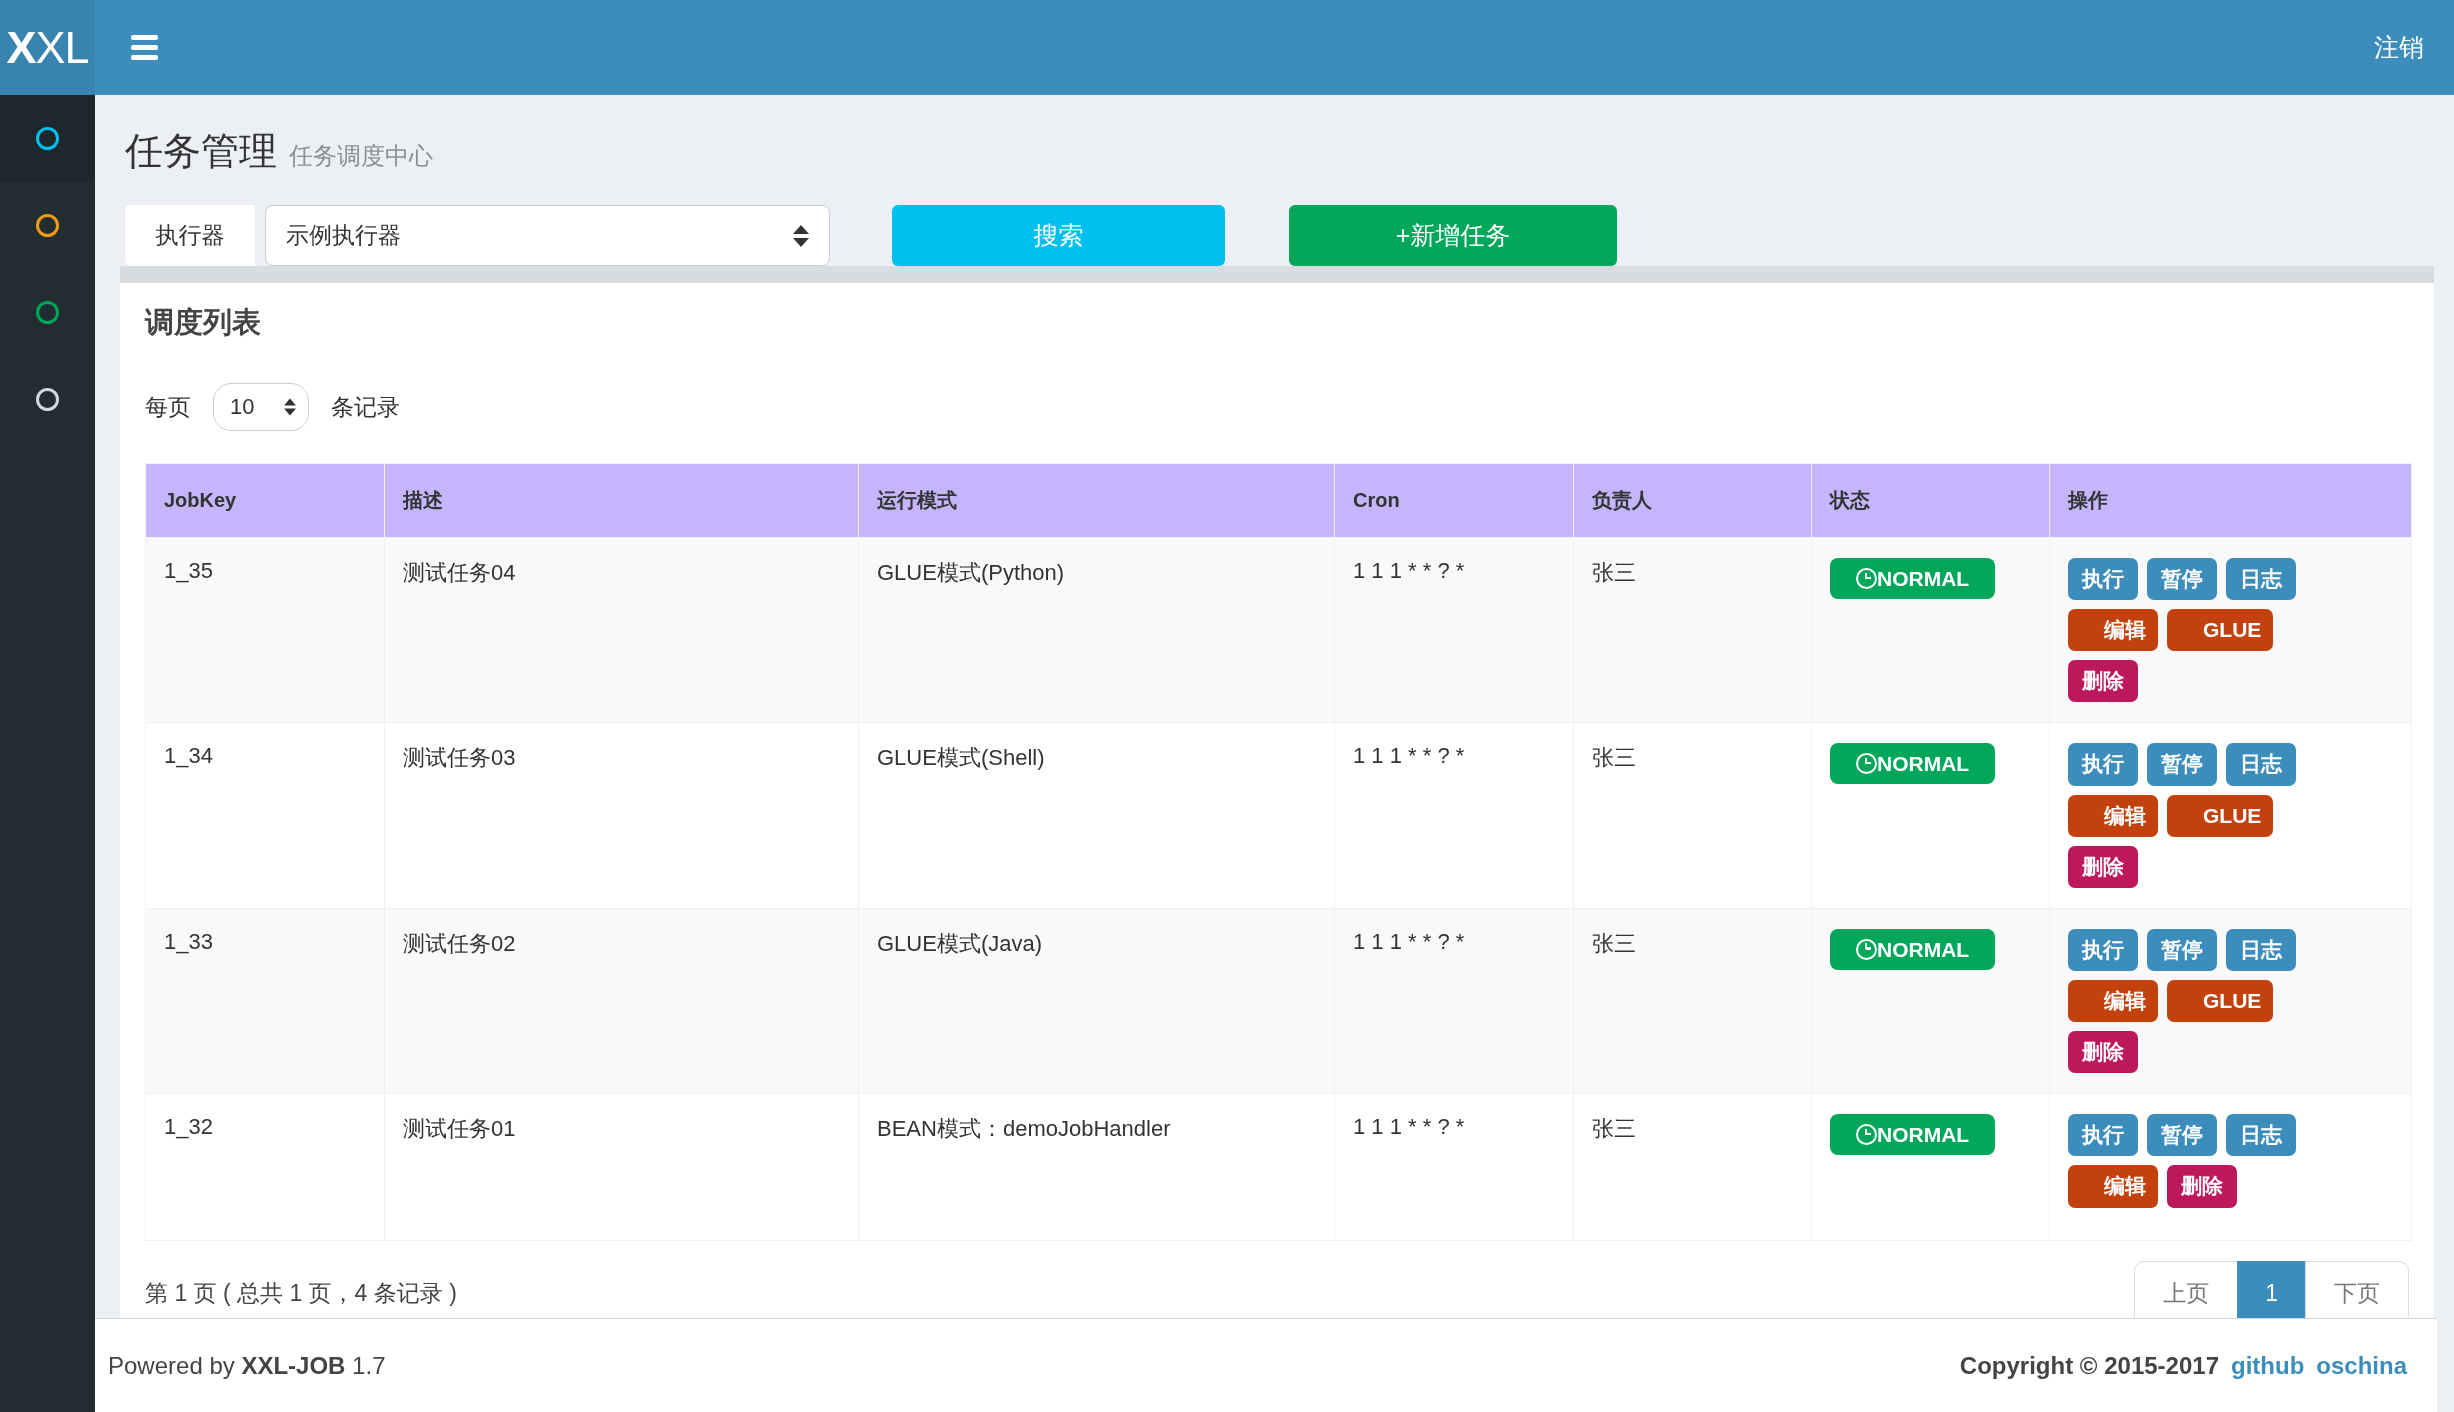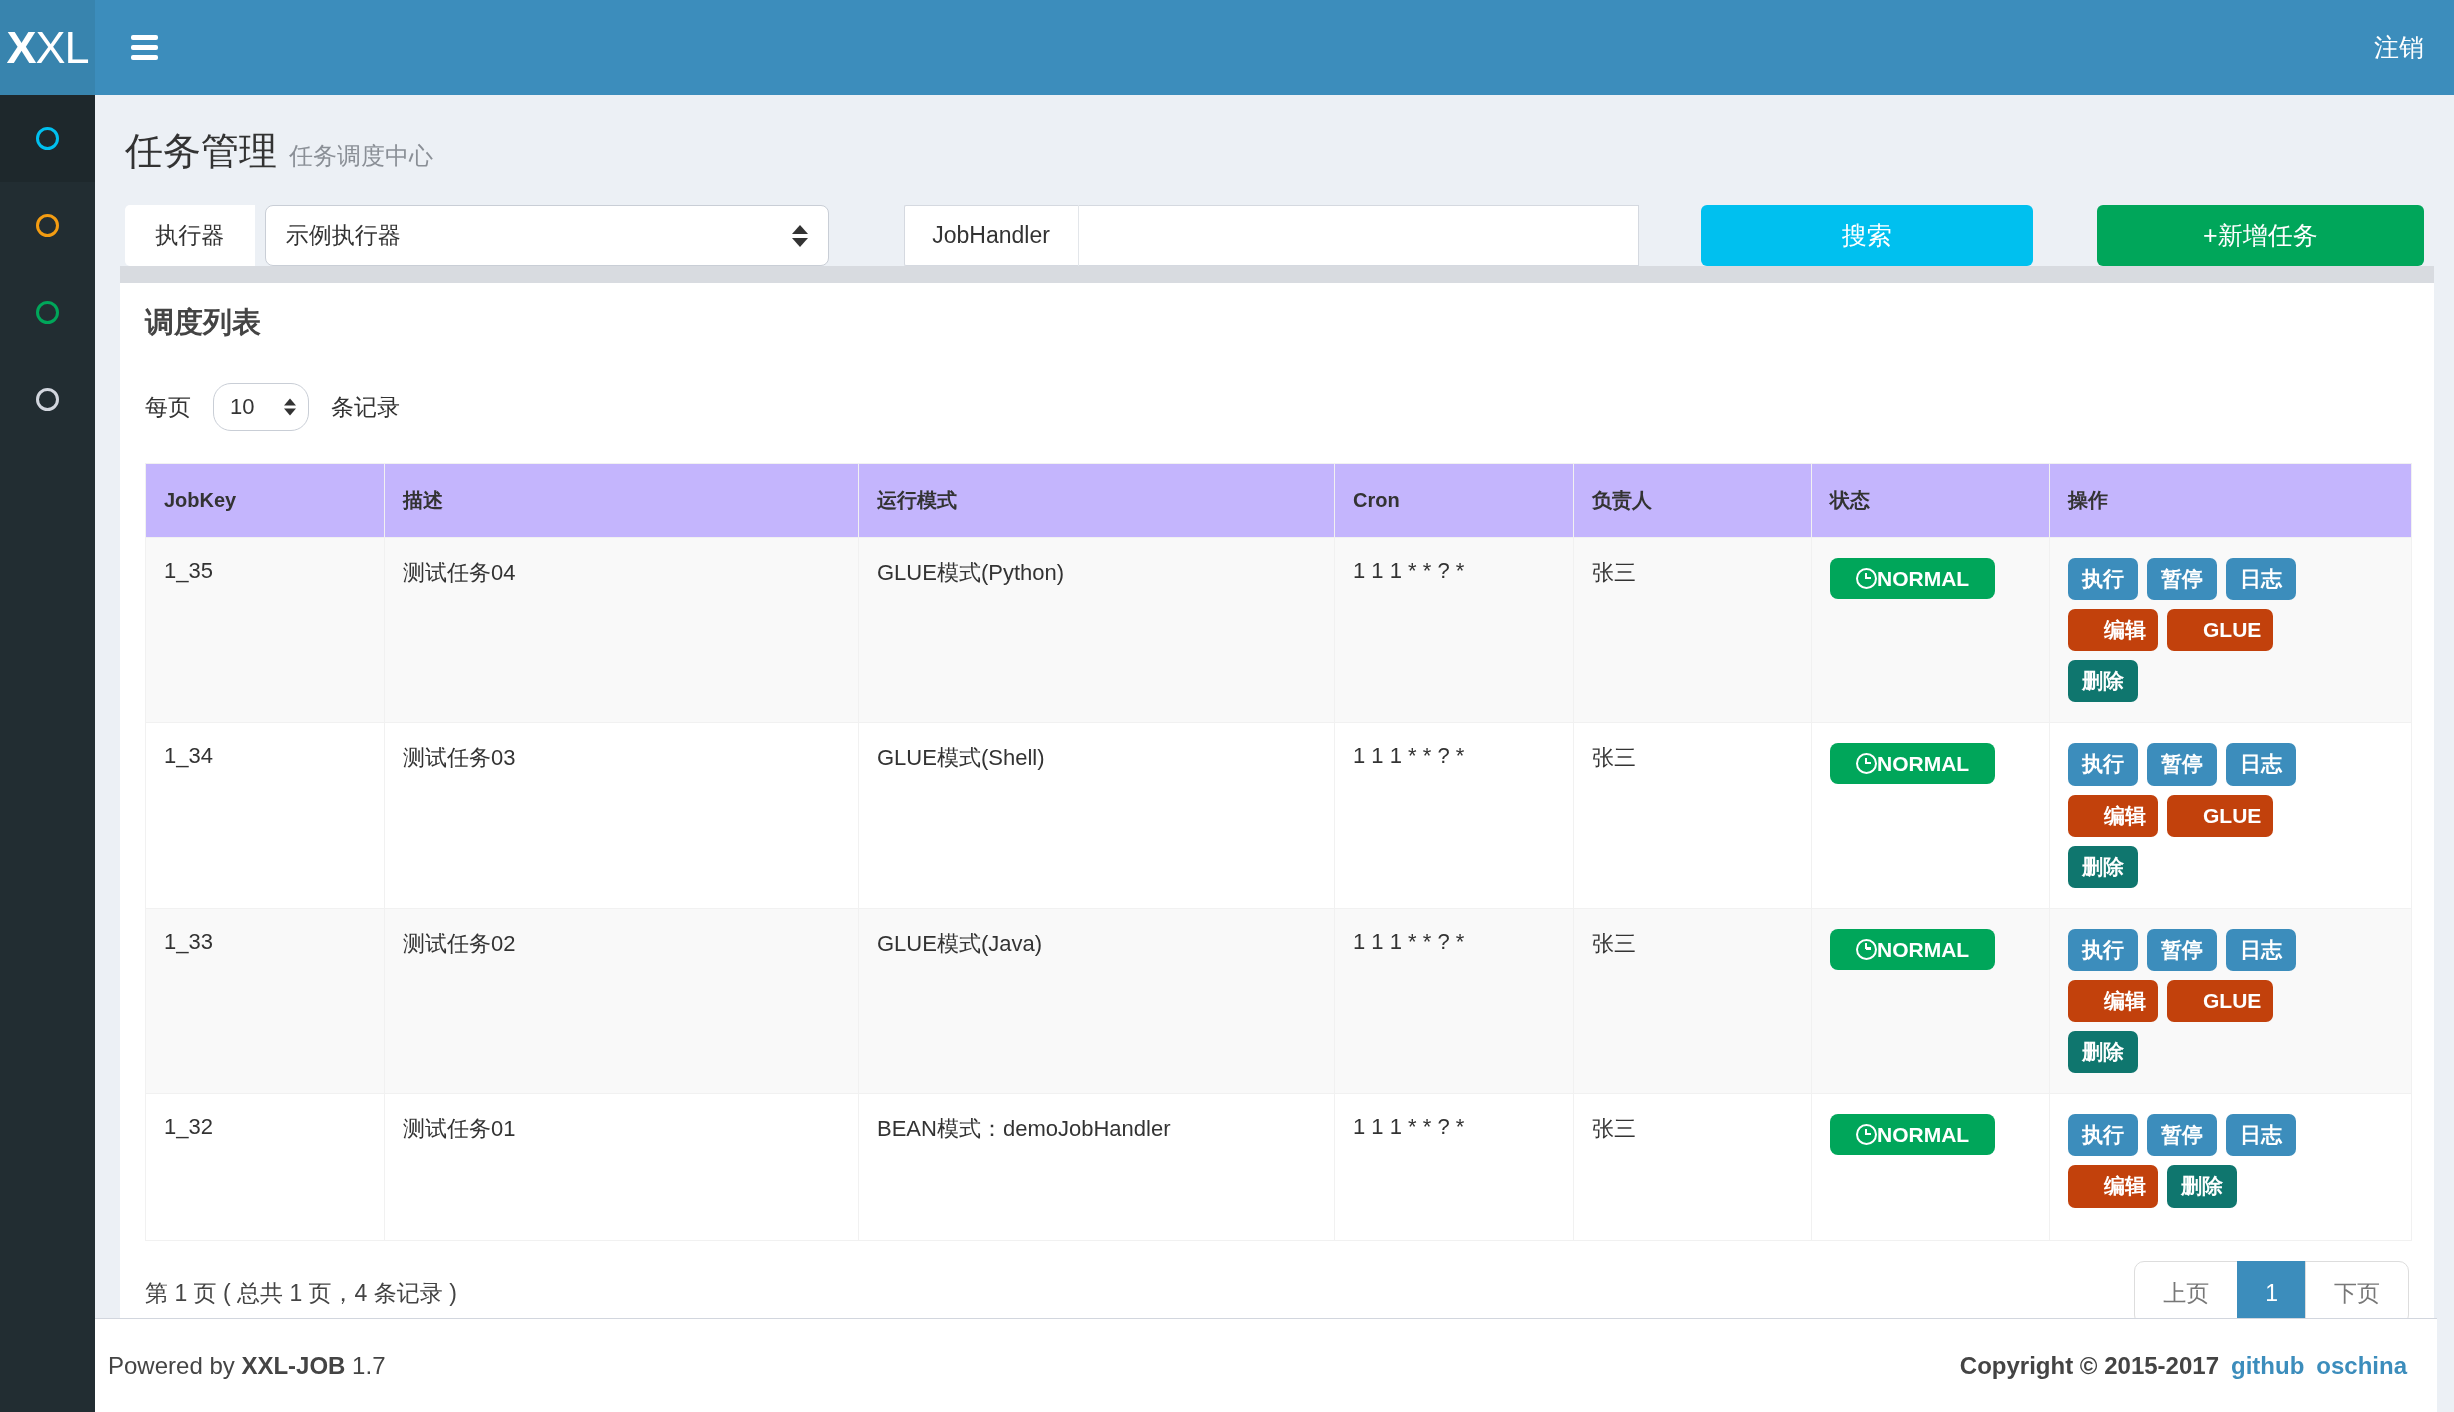--- a/index.html
+++ b/index.html
@@ -73,21 +73,21 @@
 
   .badge-status { display:inline-flex; align-items:center; background:#00a65a; color:#fff; font-weight:700; font-size:21px; padding:10px 26px; border-radius:8px; line-height:1; }
   .clock-icon { position:relative; display:inline-block; width:21px; height:21px; border:2.5px solid #fff; border-radius:50%; }
   .clock-icon::before { content:""; position:absolute; left:6.5px; top:2.5px; width:2.5px; height:6px; background:#fff; }
   .clock-icon::after  { content:""; position:absolute; left:8px; top:6.5px; width:5px; height:2.5px; background:#fff; }
 
   .actions { display:flex; flex-wrap:wrap; gap:9px; width:260px; }
   .abtn { display:inline-block; min-width:70px; padding:9px 12px; border-radius:7px; border:none; color:#fff; font-size:21px; font-weight:700; text-align:center; cursor:pointer; font-family:inherit; line-height:1.15; }
   .abtn[data-variant="blue"]   { background:#3c8dbc; }
   .abtn[data-variant="orange"] { background:#c2410c;padding-left:36px; }
-  .abtn[data-variant="red"]    { background:#0f766e; }
+  .abtn[data-variant="red"]    { background:#be185d; }
 
   
   .pag-row { margin-top:20px; display:flex; justify-content:space-between; align-items:center; }
   .pag-info { font-size:23px; color:#444; }
   .pager { display:flex; }
   .pager .pbtn { height:64px; line-height:62px; background:#fff; border:1px solid #ddd; color:#777; font-size:23px; padding:0 28px; margin-left:-1px; cursor:pointer; }
   .pager .pbtn:first-child { border-radius:10px 0 0 10px; margin-left:16px; }
   .pager .pbtn:last-child { border-radius:0 10px 10px 0; }
   .pager .pbtn.active { background:#3c8dbc; border-color:#3c8dbc; color:#fff; padding:0 27px; cursor:default; }
 
@@ -135,24 +135,20 @@
 
   <div class="content-header">
     <h1>任务管理</h1><span class="subtitle">任务调度中心</span>
   </div>
 
   <div class="filter-row">
     <div class="addon plain">执行器</div>
     <div class="sel sel-executor">
       <span>示例执行器</span>
       <span class="updown"></span>
-    </div>
-    <div class="group2">
-      <div class="addon boxed">JobHandler</div>
-      <input class="txt-input" type="text" value="" style="">
     </div>
     <button class="btn btn-search">搜索</button>
     <button class="btn btn-add">+新增任务</button>
   </div>
 
   <div class="band"></div>
 
   <section class="panel">
     <div class="panel-title">调度列表</div>
 

